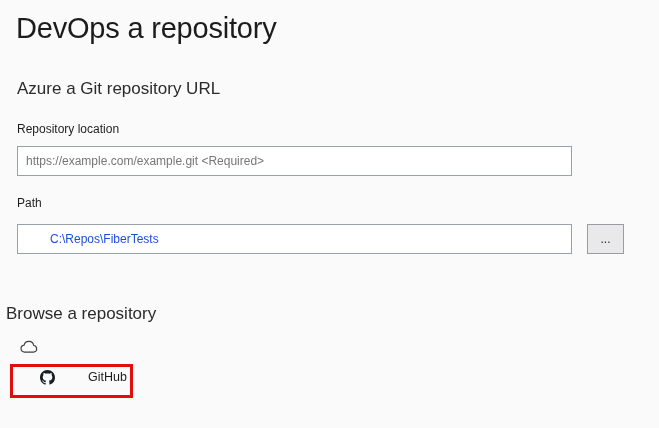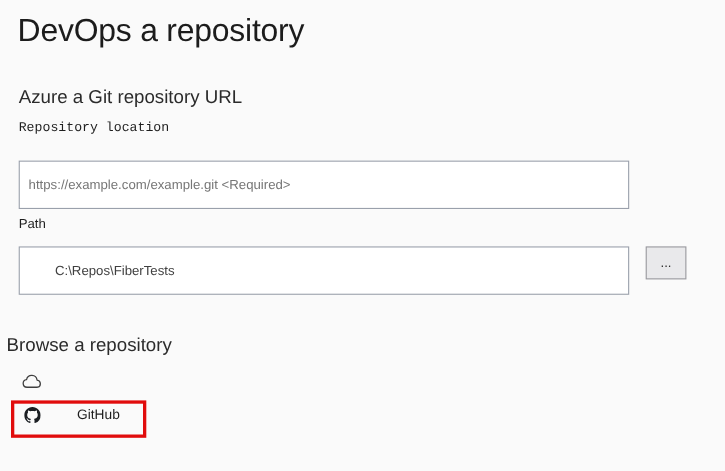--- a/index.html
+++ b/index.html
@@ -18,27 +18,27 @@
     color: #1c1c1c; letter-spacing: -0.2px;
   }
   .section-heading {
     font-size: 17px; font-weight: 400; color: #2b2b2b;
   }
   .field-label {
     font-size: 12px; color: #1e1e1e;
   }
   .text-input {
     box-sizing: border-box;
-    width: 555px; height: 44px;
+    width: 555px; height: 30px;
     background: #ffffff;
     border: 1px solid #9aa0ab;
     padding: 0 8px;
     font-family: "Liberation Sans", "DejaVu Sans", sans-serif;
     font-size: 12px;
-    color: #404040;
+    color: #1d4ed8;
     outline: none;
   }
   .text-input::placeholder { color: #767676; opacity: 1; }
   .browse-btn {
     box-sizing: border-box;
     width: 37px; height: 30px;
     background: #e9e9eb;
     border: 1px solid #9b9ba0;
     font-family: "Liberation Sans", "DejaVu Sans", sans-serif;
     font-size: 12px; color: #2d2d2d;
@@ -66,41 +66,41 @@
     pointer-events: none;
   }
 </style>
 </head>
 <body>
 
 <div class="abs page-title">DevOps a repository</div>
 
 <div class="abs section-heading" style="left:17px; top:79px;">Azure a Git repository URL</div>
 
-<div class="abs field-label" style="left:17px; top:109px;font-family:Liberation Mono, monospace;">Repository location</div>
+<div class="abs field-label" style="left:17px; top:122px;">Repository location</div>
 
 <input class="abs text-input" style="left: 17px; top: 146px;" type="text" placeholder="https://example.com/example.git &lt;Required&gt;">
 
 <div class="abs field-label" style="left:17px; top:196px;">Path</div>
 
 <input class="abs text-input" style="left: 17px; top: 224px; padding-left: 32px;" type="text" value="C:\Repos\FiberTests">
 
 <button class="abs browse-btn" style="left:587px; top:224px;">...</button>
 
 <div class="abs section-heading" style="left:6px; top:304px;">Browse a repository</div>
 
 <div class="repo-item" style="left:20px; top:339px;">
   <span class="item-icon">
     <svg width="18" height="14" viewBox="0 0 20 14" fill="none">
       <path d="M15.6 12.6 H5.1 a3.9 3.9 0 0 1-.5-7.77 A5.4 5.4 0 0 1 15.2 5.3 a3.7 3.7 0 0 1 .4 7.3 z" stroke="#3f3f3f" stroke-width="1.3" fill="none" stroke-linejoin="round" stroke-linecap="round"></path>
     </svg>
   </span>
 </div>
 
-<div class="repo-item" style="left:20px; top:369px;gap:32px;">
+<div class="repo-item" style="left:38px; top:369px;gap:32px;">
   <span class="item-icon">
     <svg width="15" height="15" viewBox="0 0 16 16">
       <path fill="#1b1f23" d="M8 0C3.58 0 0 3.58 0 8c0 3.54 2.29 6.53 5.47 7.59.4.07.55-.17.55-.38 0-.19-.01-.82-.01-1.49-2.01.37-2.53-.49-2.69-.94-.09-.23-.48-.94-.82-1.13-.28-.15-.68-.52-.01-.53.63-.01 1.08.58 1.23.82.72 1.21 1.87.87 2.33.66.07-.52.28-.87.51-1.07-1.78-.2-3.64-.89-3.64-3.95 0-.87.31-1.59.82-2.15-.08-.2-.36-1.02.08-2.12 0 0 .67-.21 2.2.82.64-.18 1.32-.27 2-.27s1.36.09 2 .27c1.53-1.04 2.2-.82 2.2-.82.44 1.1.16 1.92.08 2.12.51.56.82 1.27.82 2.15 0 3.07-1.87 3.75-3.65 3.95.29.25.54.73.54 1.48 0 1.07-.01 1.93-.01 2.2 0 .21.15.46.55.38A8.01 8.01 0 0 0 16 8c0-4.42-3.58-8-8-8z"></path>
     </svg>
   </span>
   <span class="item-label">GitHub</span>
 </div>
 
 <div class="highlight-rect"></div>
 

